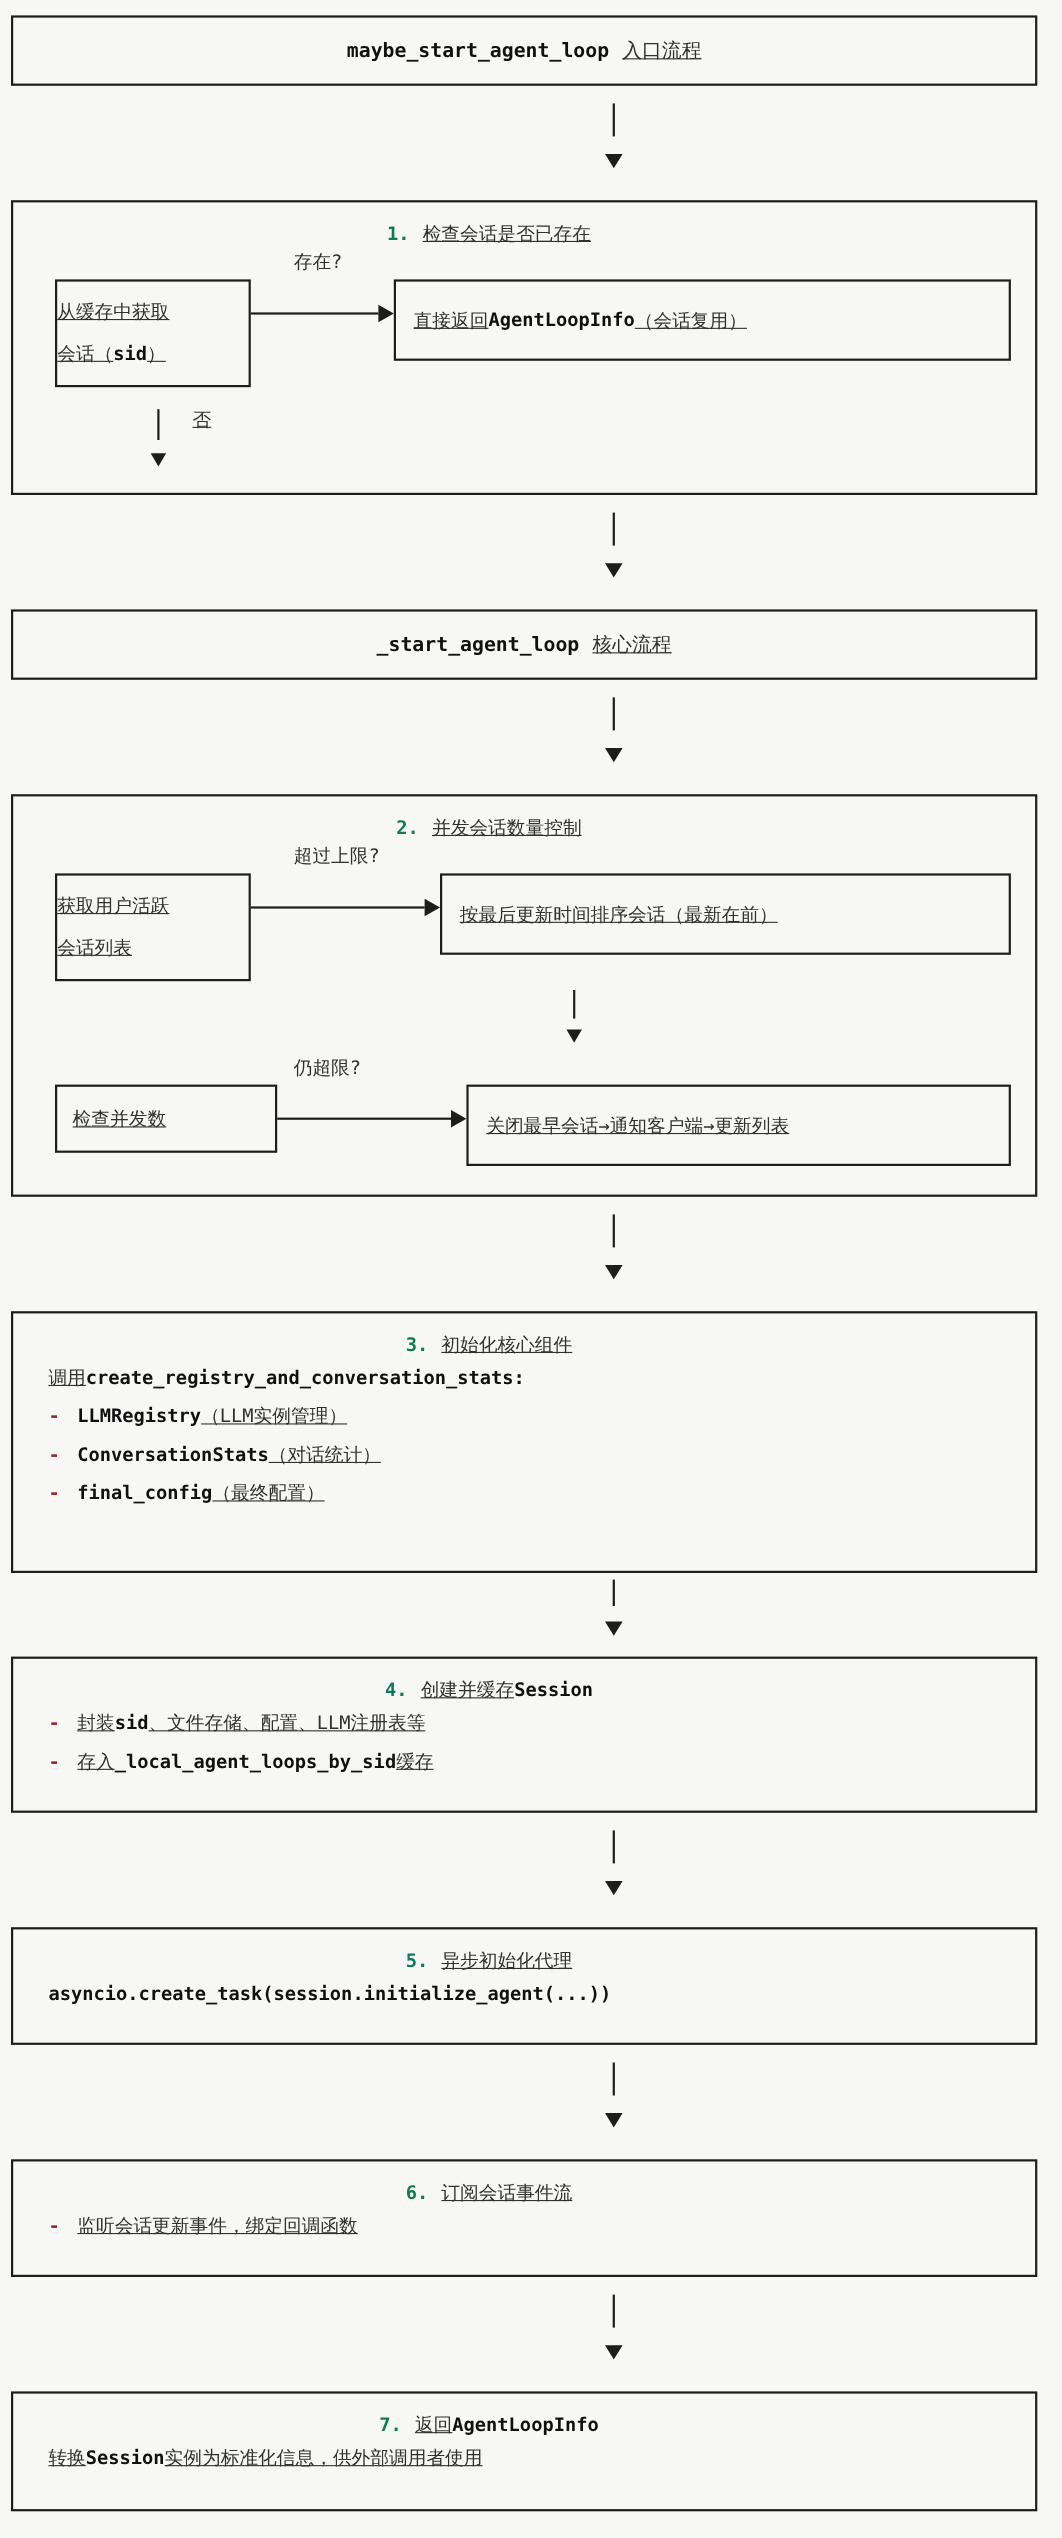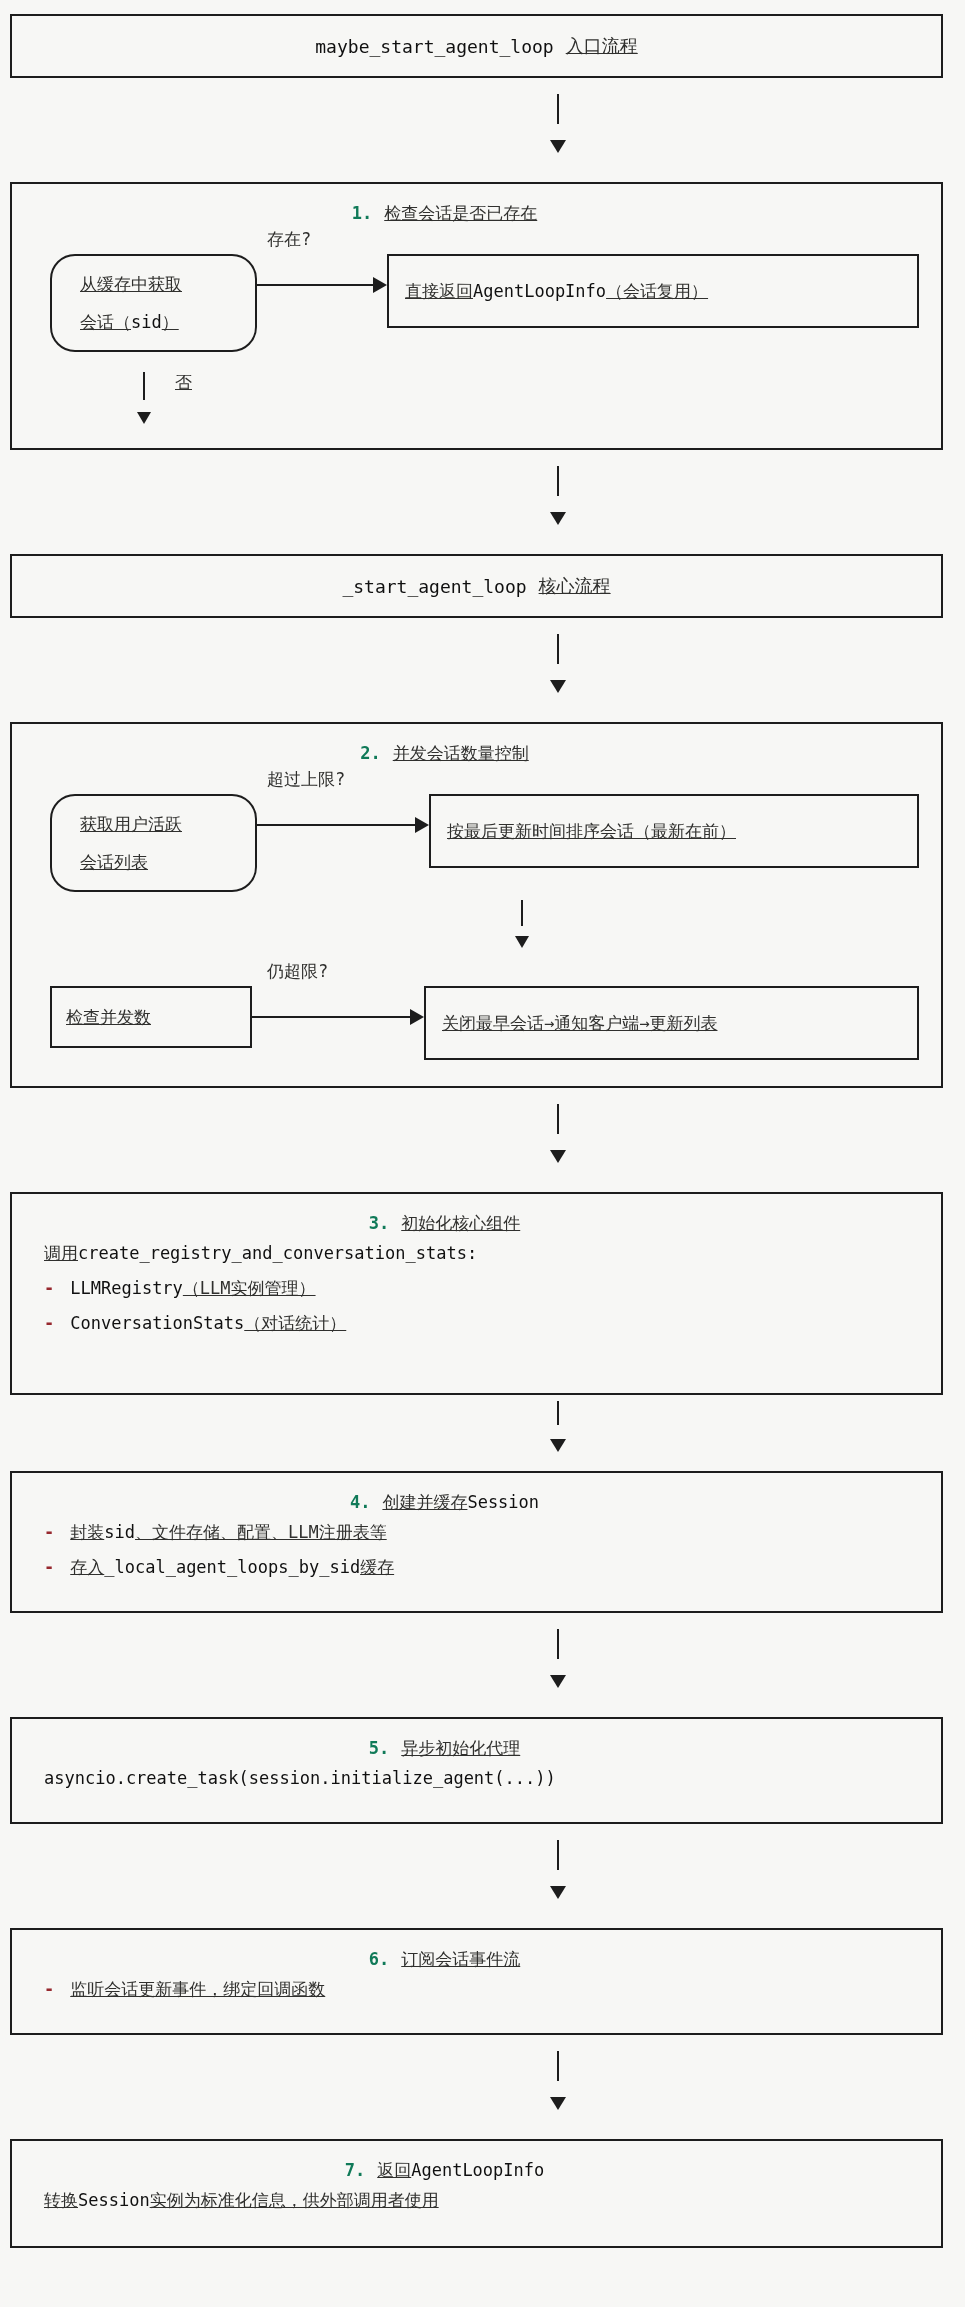--- a/index.html
+++ b/index.html
@@ -26,21 +26,21 @@
   .obox{
     margin:0 22px 0 10px;
     border:2px solid var(--ink);
     background:transparent;
   }
   .titlebox{
     height:64px;
     display:flex;align-items:center;justify-content:center;
     font-size:18px;
   }
-  .code{font-weight:normal;color:var(--code);}
+  .code{font-weight:bold;color:var(--code);}
   .cjk{color:var(--text);text-decoration:underline;}
   .titlebox .cjk{margin-left:12px;}
 
   
   .vconn{position:relative;height:104px;}
   .vconn.short{height:76px;}
   .vconn .cline{position:absolute;left:557px;top:16px;width:2px;height:30px;background:var(--ink);}
   .vconn .ctri{position:absolute;left:550px;top:62px;width:0;height:0;
     border-left:8px solid transparent;border-right:8px solid transparent;border-top:13px solid var(--ink);}
   .vconn.short .cline{top:6px;height:24px;}
@@ -52,21 +52,21 @@
     padding-top:16px;line-height:26px;
   }
   .heading .num{color:var(--green);font-weight:bold;margin-right:12px;}
 
   
   .blabel{margin-left:255px;height:26px;line-height:26px;margin-bottom:2px;color:var(--text);}
 
   
   .flow-row{display:flex;align-items:flex-start;margin:0 22px 0 38px;}
   .ibox{border:2px solid var(--ink);}
-  .ibox.two{width:207px;padding:9px 28px;line-height:38px;border-radius:25px;}
+  .ibox.two{width:178px;padding:9px 0;line-height:38px;}
   .ibox.one{width:202px;height:62px;display:flex;align-items:center;padding:0 14px;}
   .arrow{height:62px;display:flex;align-items:center;flex:0 0 130px;}
   .arrow.wide{flex:0 0 172px;}
   .arrow .shaft{flex:1;height:2px;background:var(--ink);}
   .arrow .head{width:0;height:0;border-top:8px solid transparent;border-bottom:8px solid transparent;border-left:14px solid var(--ink);}
   .rbox{flex:1;height:74px;display:flex;align-items:center;padding:0 16px;border:2px solid var(--ink);}
 
   
   .noconn{position:relative;height:96px;}
   .noconn .vl{position:absolute;left:131px;top:20px;width:2px;height:28px;background:var(--ink);}
@@ -193,20 +193,23 @@
     </div>
     <div class="tline">
       <span class="cjk">调用</span><span class="code">create_registry_and_conversation_stats:</span>
     </div>
     <div class="tline">
       <span class="dash">-</span><span class="code">LLMRegistry</span><span class="cjk">（LLM实例管理）</span>
     </div>
     <div class="tline">
       <span class="dash">-</span><span class="code">ConversationStats</span><span class="cjk">（对话统计）</span>
     </div>
+    <div class="tline">
+      <span class="dash">-</span><span class="code">final_config</span><span class="cjk">（最终配置）</span>
+    </div>
   </div>
 
   <div class="vconn short">
     <div class="cline"></div>
     <div class="ctri"></div>
   </div>
 
   <div class="obox pb26">
     <div class="heading">
       <span class="num">4.</span><span class="cjk">创建并缓存</span><span class="code">Session</span>

